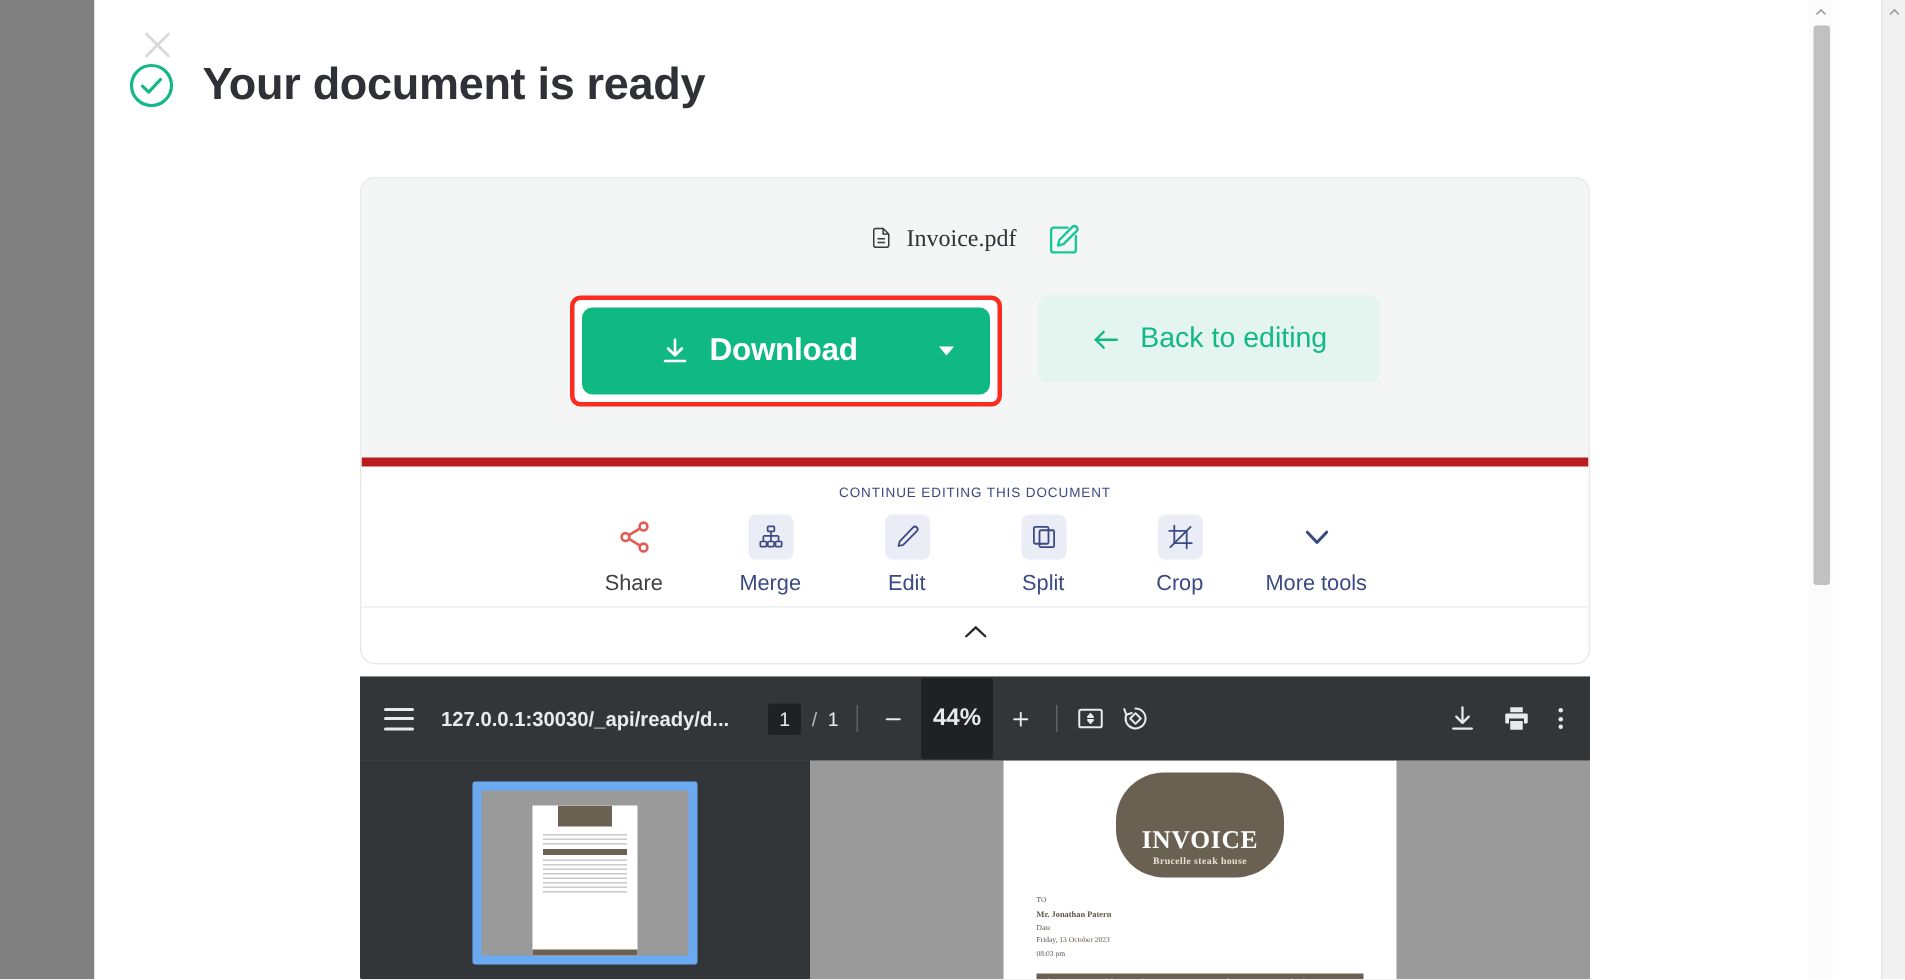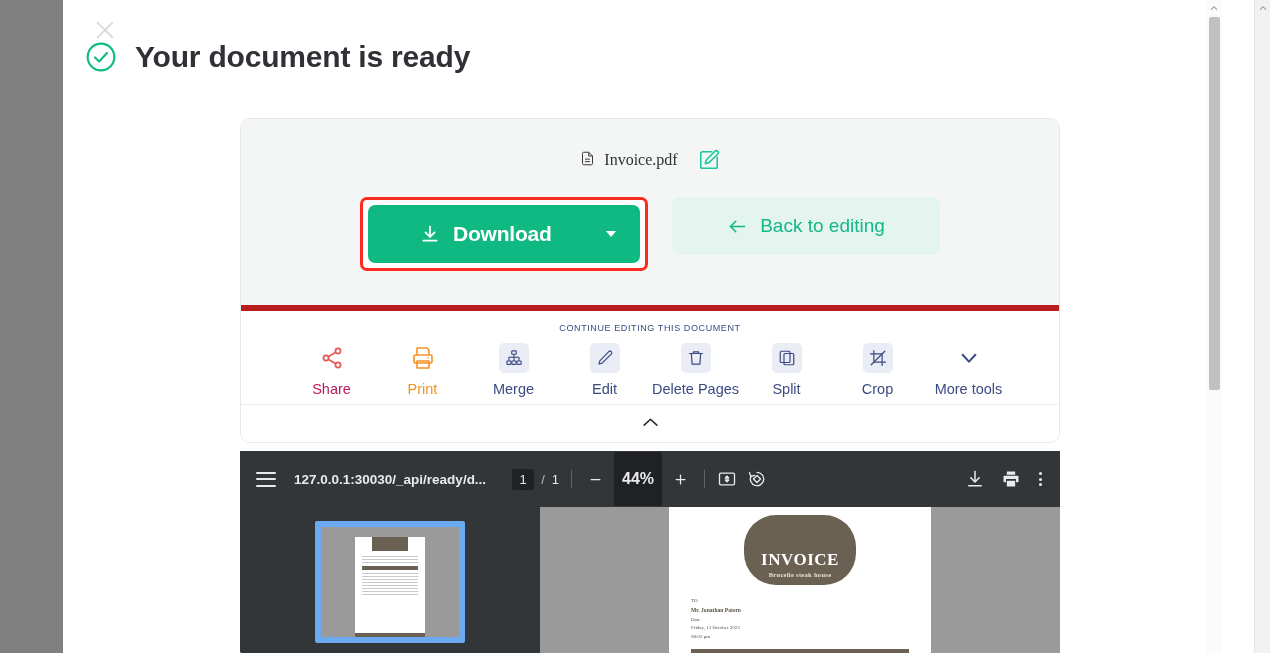--- a/index.html
+++ b/index.html
@@ -111,21 +111,21 @@
     position: absolute; right: 24px; top: 50%;
     transform: translateY(-50%);
     width: 0; height: 0;
     border-left: 5px solid transparent;
     border-right: 5px solid transparent;
     border-top: 6px solid #ffffff;
   }
   .back-btn {
     display: flex; align-items: center; justify-content: center;
     gap: 12px;
-    width: 268px; height: 58px;
+    width: 228px; height: 58px;
     background: #e4f4ef;
     border: none; border-radius: 7px;
     color: #12b886;
     font-size: 19px;
     cursor: pointer;
   }
   .back-arrow { width: 21px; height: 21px; flex: 0 0 auto; }
 
   
   .card-tools {
@@ -161,21 +161,21 @@
   .tool-icon-box.plain { background: transparent; }
   .tool-icon-box svg { width: 18px; height: 18px; }
   .tool-label {
     font-size: 14.5px;
     color: #3b4a82;
     text-align: center;
     line-height: 1.15;
   }
   .tool.share .tool-icon-box { background: transparent; color: #e45b54; }
   .tool.share .tool-icon-box svg { width: 24px; height: 24px; }
-  .tool.share .tool-label { color: #be185d; }
+  .tool.share .tool-label { color: #404040; }
   .tool.print .tool-icon-box { background: transparent; color: #f59124; }
   .tool.print .tool-icon-box svg { width: 24px; height: 24px; }
   .tool.print .tool-label { color: #f59124; }
   .tool.more .tool-icon-box svg { width: 22px; height: 22px; }
 
   .collapse-row {
     border-top: 1px solid #eceeed;
     height: 38px;
     display: flex; align-items: center; justify-content: center;
     cursor: pointer;
@@ -406,31 +406,20 @@
                 <circle cx="18" cy="5" r="2.6"></circle>
                   <circle cx="6" cy="12" r="2.6"></circle>
                   <circle cx="18" cy="19" r="2.6"></circle>
                 <line x1="8.3" y1="10.8" x2="15.7" y2="6.2"></line>
                   <line x1="8.3" y1="13.2" x2="15.7" y2="17.8"></line>
               </svg>
             </span>
             <span class="tool-label">Share</span>
           </div>
 
-          <div class="tool print">
-            <span class="tool-icon-box">
-              <svg viewBox="0 0 24 24" fill="none" stroke="currentColor" stroke-width="1.6" stroke-linejoin="round">
-                <polyline points="6 9 6 2 16 2 18 4 18 9"></polyline>
-                <rect x="3" y="9" width="18" height="8" rx="1.5"></rect>
-                <rect x="6" y="15" width="12" height="7"></rect>
-                <circle cx="17" cy="12" r="0.8" fill="currentColor" stroke="none"></circle>
-              </svg>
-            </span>
-            <span class="tool-label">Print</span>
-          </div>
 
           <div class="tool">
             <span class="tool-icon-box">
               <svg viewBox="0 0 24 24" fill="none" stroke="currentColor" stroke-width="1.5">
                 <rect x="9" y="2.5" width="6" height="4.5" rx="0.7"></rect>
                 <rect x="2.5" y="16" width="5.5" height="4.5" rx="0.7"></rect>
                 <rect x="9.2" y="16" width="5.5" height="4.5" rx="0.7"></rect>
                 <rect x="16" y="16" width="5.5" height="4.5" rx="0.7"></rect>
                 <line x1="12" y1="7" x2="12" y2="11"></line>
                 <line x1="5.2" y1="11" x2="18.7" y2="11"></line>
@@ -445,30 +434,20 @@
           <div class="tool">
             <span class="tool-icon-box">
               <svg viewBox="0 0 24 24" fill="none" stroke="currentColor" stroke-width="1.6" stroke-linecap="round" stroke-linejoin="round">
                 <path d="M17 3.5a2.3 2.3 0 0 1 3.3 3.3L8.2 18.9 4 20l1.1-4.2z"></path>
               </svg>
             </span>
             <span class="tool-label">Edit</span>
           </div>
 
 
-          <div class="tool">
-            <span class="tool-icon-box">
-              <svg viewBox="0 0 24 24" fill="none" stroke="currentColor" stroke-width="1.6" stroke-linecap="round" stroke-linejoin="round">
-                <polyline points="3.5 6 20.5 6"></polyline>
-                <path d="M8.5 6V3.8h7V6"></path>
-                <path d="M5.8 6l1 14.2h10.4L18.2 6"></path>
-              </svg>
-            </span>
-            <span class="tool-label">Delete Pages</span>
-          </div>
 
           <div class="tool">
             <span class="tool-icon-box">
               <svg viewBox="0 0 24 24" fill="none" stroke="currentColor" stroke-width="1.6" stroke-linejoin="round">
                 <rect x="3" y="3" width="13" height="15" rx="1.3"></rect>
                 <rect x="8" y="6" width="13" height="15" rx="1.3"></rect>
               </svg>
             </span>
             <span class="tool-label">Split</span>
           </div>

